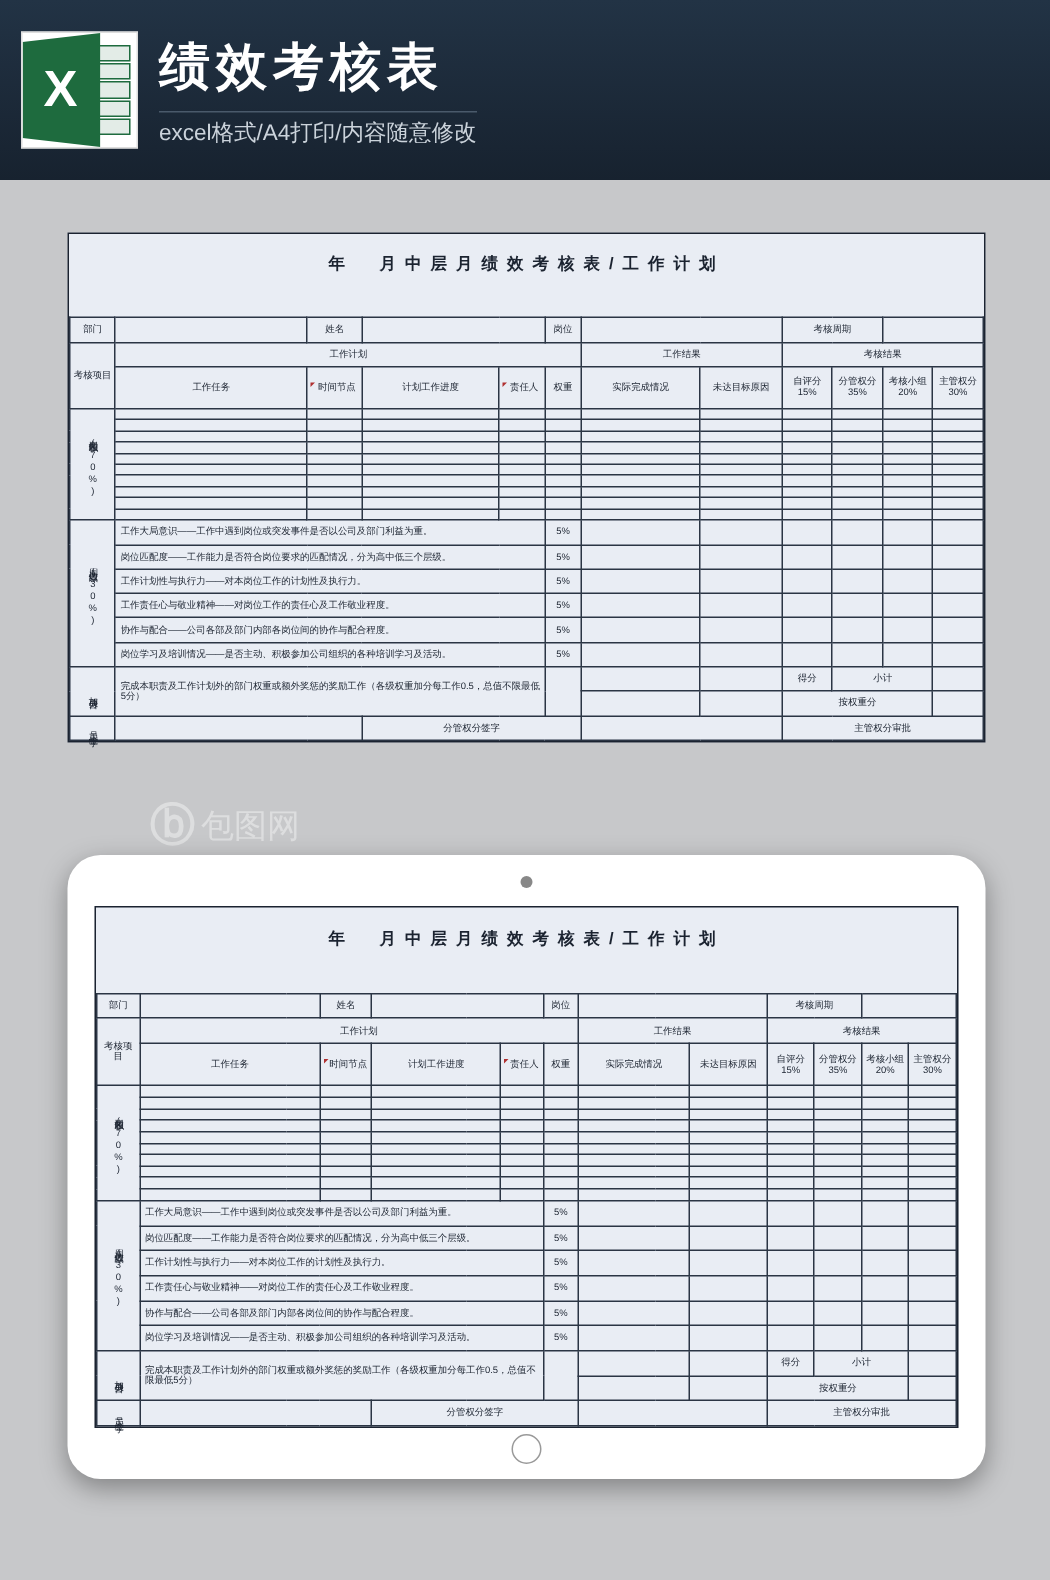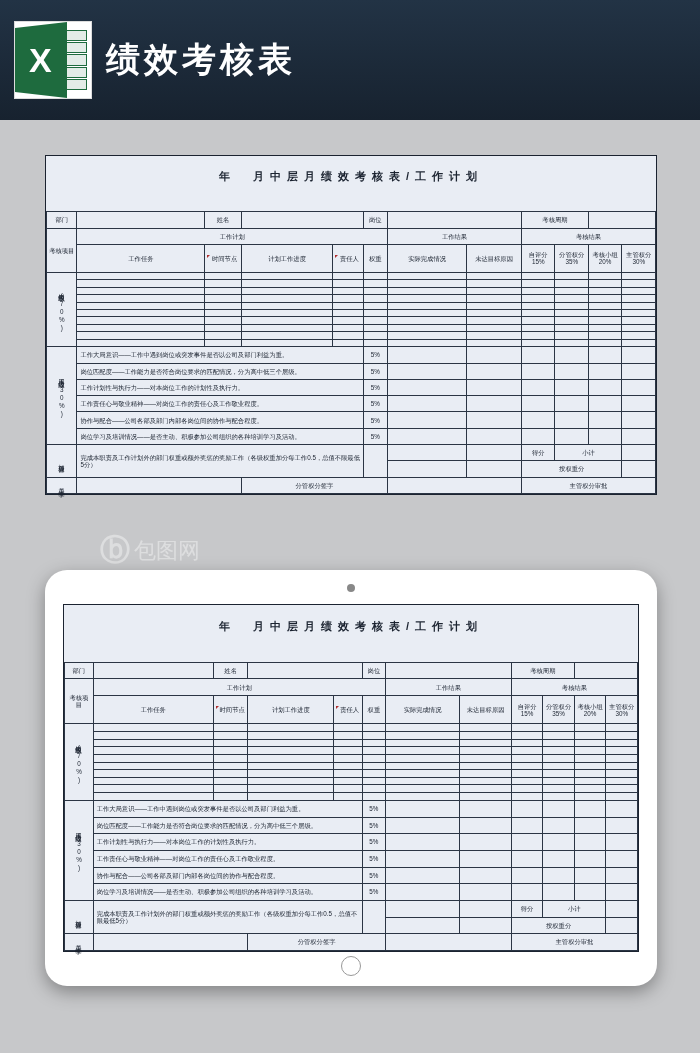--- a/index.html
+++ b/index.html
@@ -119,20 +119,21 @@
     <div class="cells">
         <div></div>
         <div></div>
         <div></div>
         <div></div>
         <div></div>
       </div>
   </div>
   <div class="hdr-txt">
     <div class="hdr-title">绩效考核表</div>
+    <div class="hdr-sub">excel格式/A4打印/内容随意修改</div>
   </div>
 </div>
 
 <div class="sheet top">
 
 <table>
 <colgroup>
 <col style="width:5%">
         <col style="width:17%">
         <col style="width:4%">

